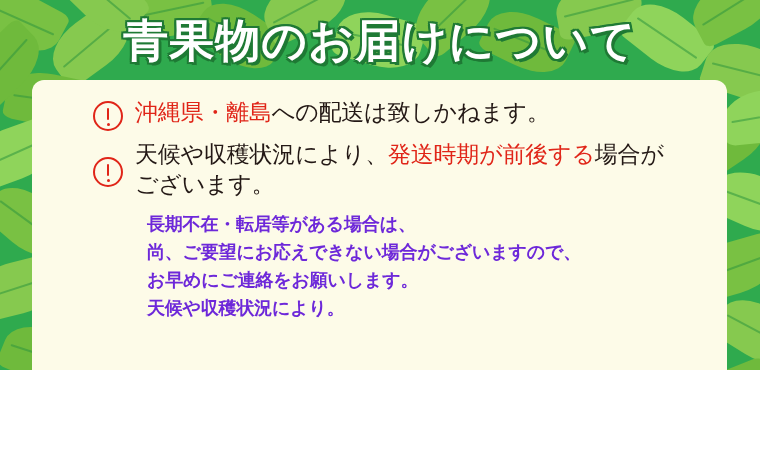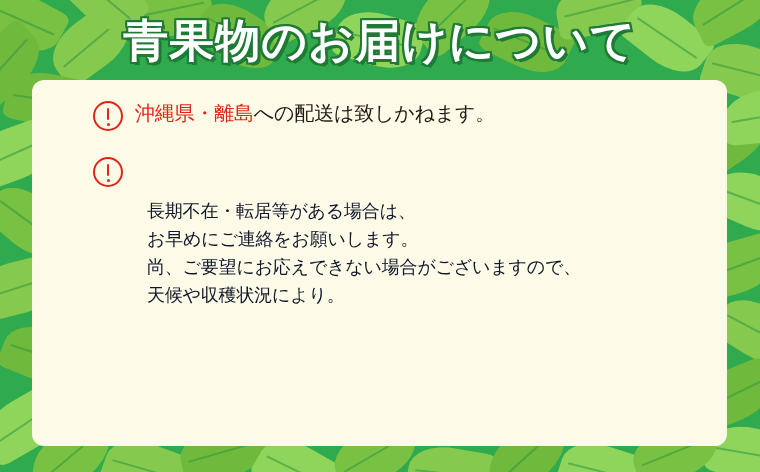--- a/index.html
+++ b/index.html
@@ -10,21 +10,21 @@
   body {
     width: 760px;
     height: 472px;
     overflow: hidden;
     font-family: "Liberation Serif", "DejaVu Serif", serif;
   }
 
   .banner {
     position: relative;
     width: 760px;
-    height: 472px;
+    height: 370px;
     background-color: #2faa4e;
     overflow: hidden;
   }
 
   
   .leaf-layer {
     position: absolute;
     inset: 0;
     z-index: 0;
   }
@@ -128,38 +128,39 @@
     position: absolute;
     left: 50%;
     top: 20px;
     width: 3px;
     height: 3px;
     margin-left: -1.5px;
     background: #e02518;
     border-radius: 50%;
   }
   .bullet-text {
-    font-size: 20px;
+    font-size: 23px;
     line-height: 30px;
     color: #231815;
     font-family: "Liberation Serif", "DejaVu Serif", serif;
     letter-spacing: -0.2px;
   }
   .bullet-text .hl { color: #e02518; }
 
   .bullet-row.r2 .warn-icon { margin-top: 17px; }
 
   
   .note {
     margin: 10px 0 0 93px;
     font-size: 18px;
     line-height: 28px;
-    color: #0f172a;
+    color: #6d28d9;
     font-family: "Liberation Serif", "DejaVu Serif", serif;
     letter-spacing: -0.2px;
+    font-weight: bold;
   }
   .note-line { white-space: nowrap; }
   .tel-glyph {
     font-family: "DejaVu Sans", sans-serif;
     font-size: 17px;
   }
 </style>
 </head>
 <body>
 
@@ -212,26 +213,27 @@
 
     <ul class="bullets">
 
       <li class="bullet-row r1">
         <span class="warn-icon"></span>
         <span class="bullet-text"><span class="hl">沖縄県・離島</span><span>への配送は致しかねます。</span></span>
       </li>
 
       <li class="bullet-row r2">
         <span class="warn-icon"></span>
+        <span class="bullet-text"><span>天候や収穫状況により、</span><span class="hl">発送時期が前後する</span><span>場合が</span><br><span>ございます。</span></span>
       </li>
 
 
     </ul>
 
     <div class="note">
       <div class="note-line">長期不在・転居等がある場合は、</div>
+      <div class="note-line">尚、ご要望にお応えできない場合がございますので、</div>
       <div class="note-line">お早めにご連絡をお願いします。</div>
-      <div class="note-line">尚、ご要望にお応えできない場合がございますので、</div>
       <div class="note-line">天候や収穫状況により。</div>
     </div>
 
   </div>
 </div>
 
 </body></html>

